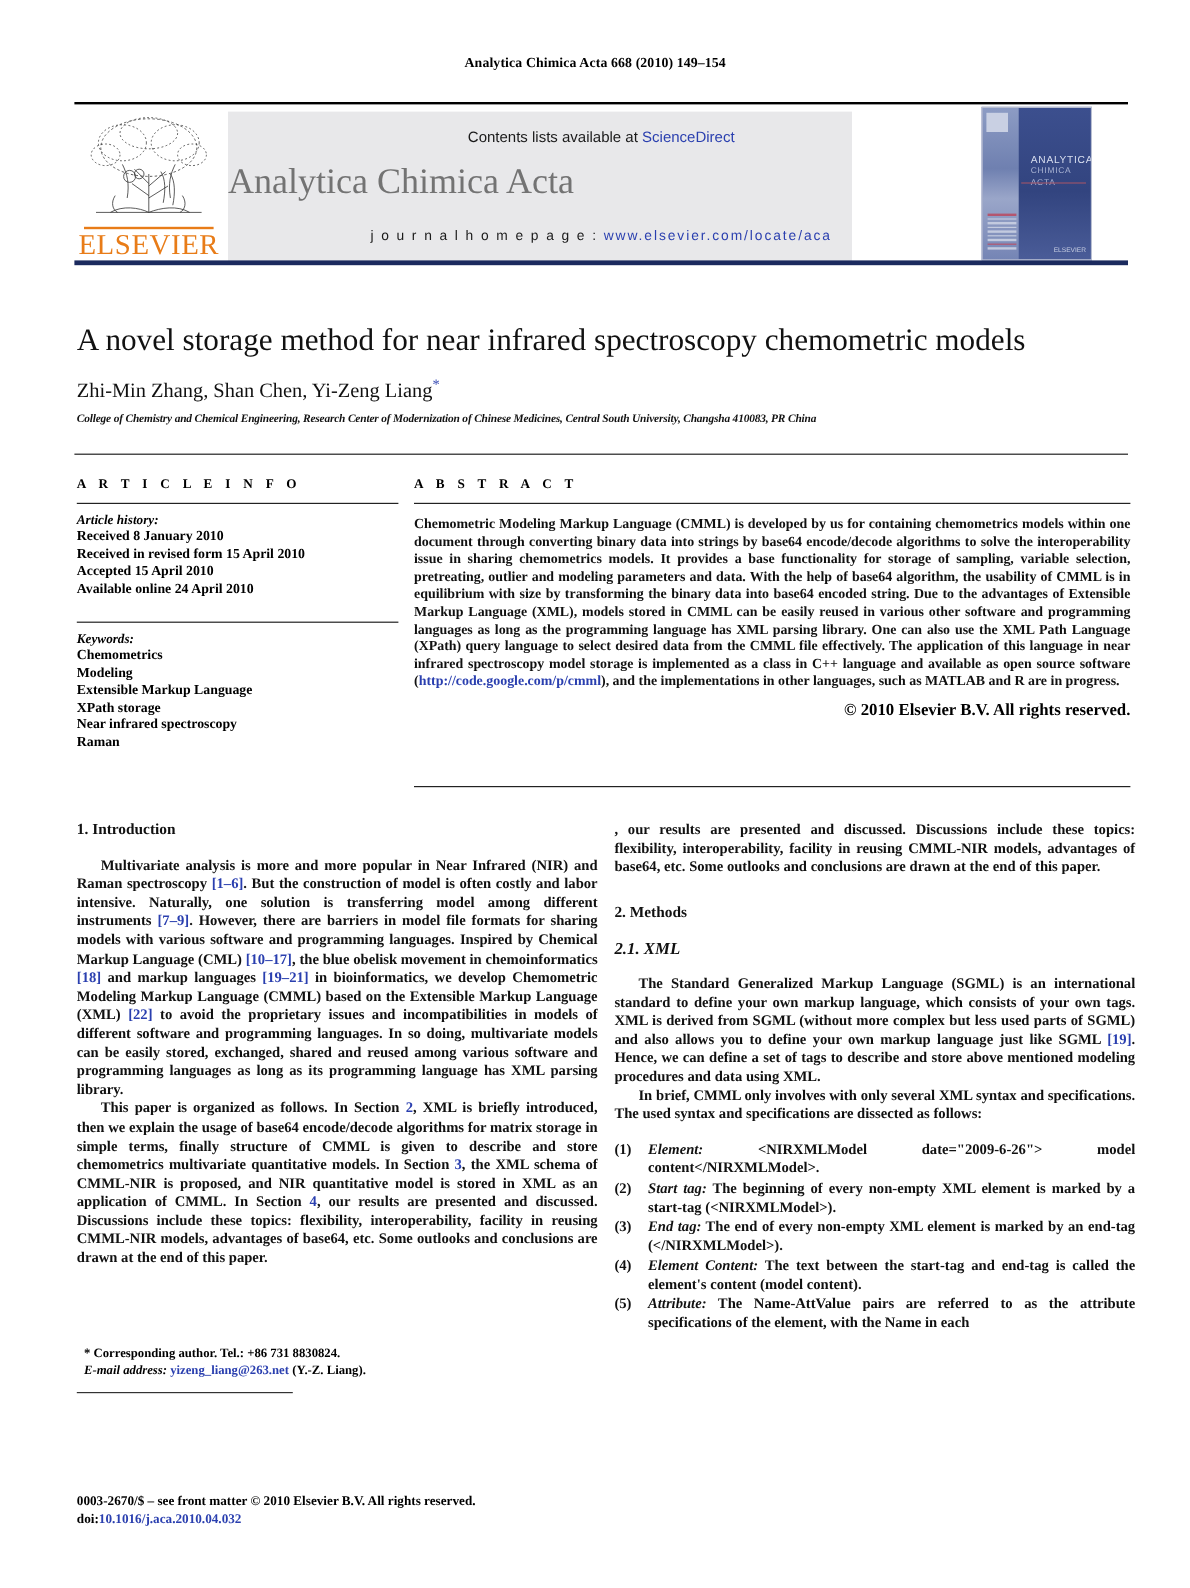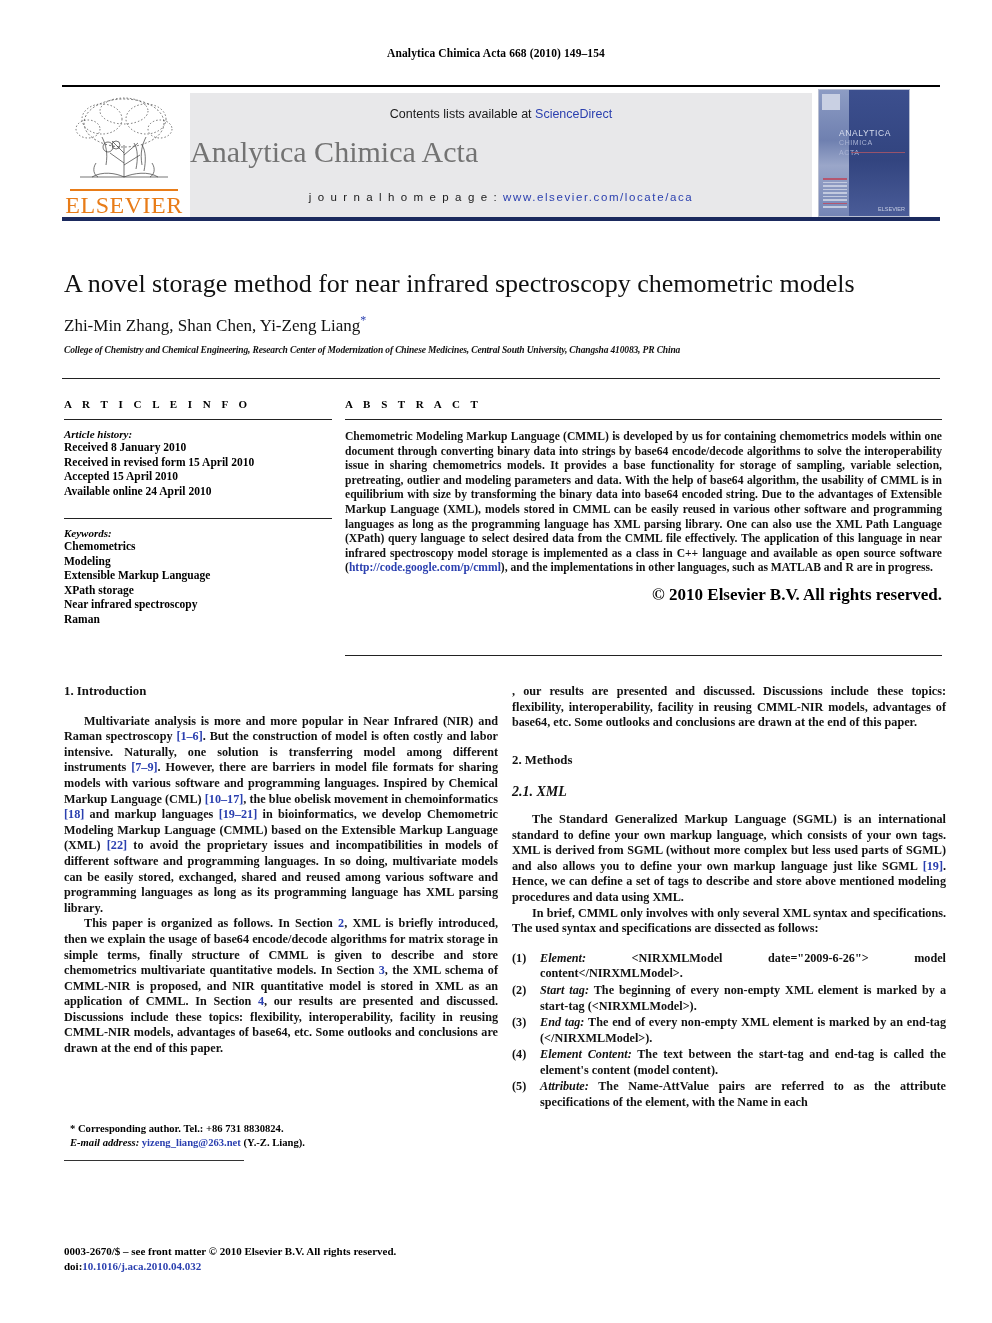--- a/index.html
+++ b/index.html
@@ -74,21 +74,21 @@
   }
   .elsevier-rule {
     position: absolute;
     left: 6px; top: 96px;
     width: 108px; height: 1.5px;
     background: #E87C18;
   }
   .banner {
     position: absolute;
     left: 128px; top: 8px;
-    width: 622px;
+    width: 520px;
     height: 126px;
     background: #e8e8ea;
   }
   .banner-contents {
     position: absolute;
     left: 0; top: 14px;
     width: 622px;
     text-align: center;
     font-family: "Liberation Sans", sans-serif;
     font-size: 12.5px;
@@ -141,21 +141,21 @@
     background: linear-gradient(180deg,#3c4f8e 0%, #32447f 55%, #4a5c98 100%);
   }
   .cover-elsevier-mark {
     position: absolute;
     left: 3px; top: 4px;
     width: 18px; height: 16px;
     background: #c9d0e3;
   }
   .cover-title {
     position: absolute;
-    left: 20px; top: 38px;
+    left: 40px; top: 38px;
     width: 56px;
     color: #d8deef;
     font-family: "Liberation Sans", sans-serif;
     font-size: 8.5px;
     letter-spacing: 0.6px;
     line-height: 10px;
     text-align: left;
   }
   .cover-title .l2 { font-size: 7px; color: #aab4d4; }
   .cover-rule {
@@ -276,21 +276,21 @@
     text-align: justify;
     color: #111;
   }
   .abs-text a, .link {
     color: #2A3FAF;
     text-decoration: none;
   }
   .abs-copy {
     margin-top: 9px;
     text-align: right;
-    font-size: 17px;
+    font-size: 14px;
     font-weight: bold;
   }
   .abs-rule-bottom {
     position: absolute;
     left: 345px; top: 655px;
     width: 597px; height: 1px;
     background: #222;
   }
 
   

